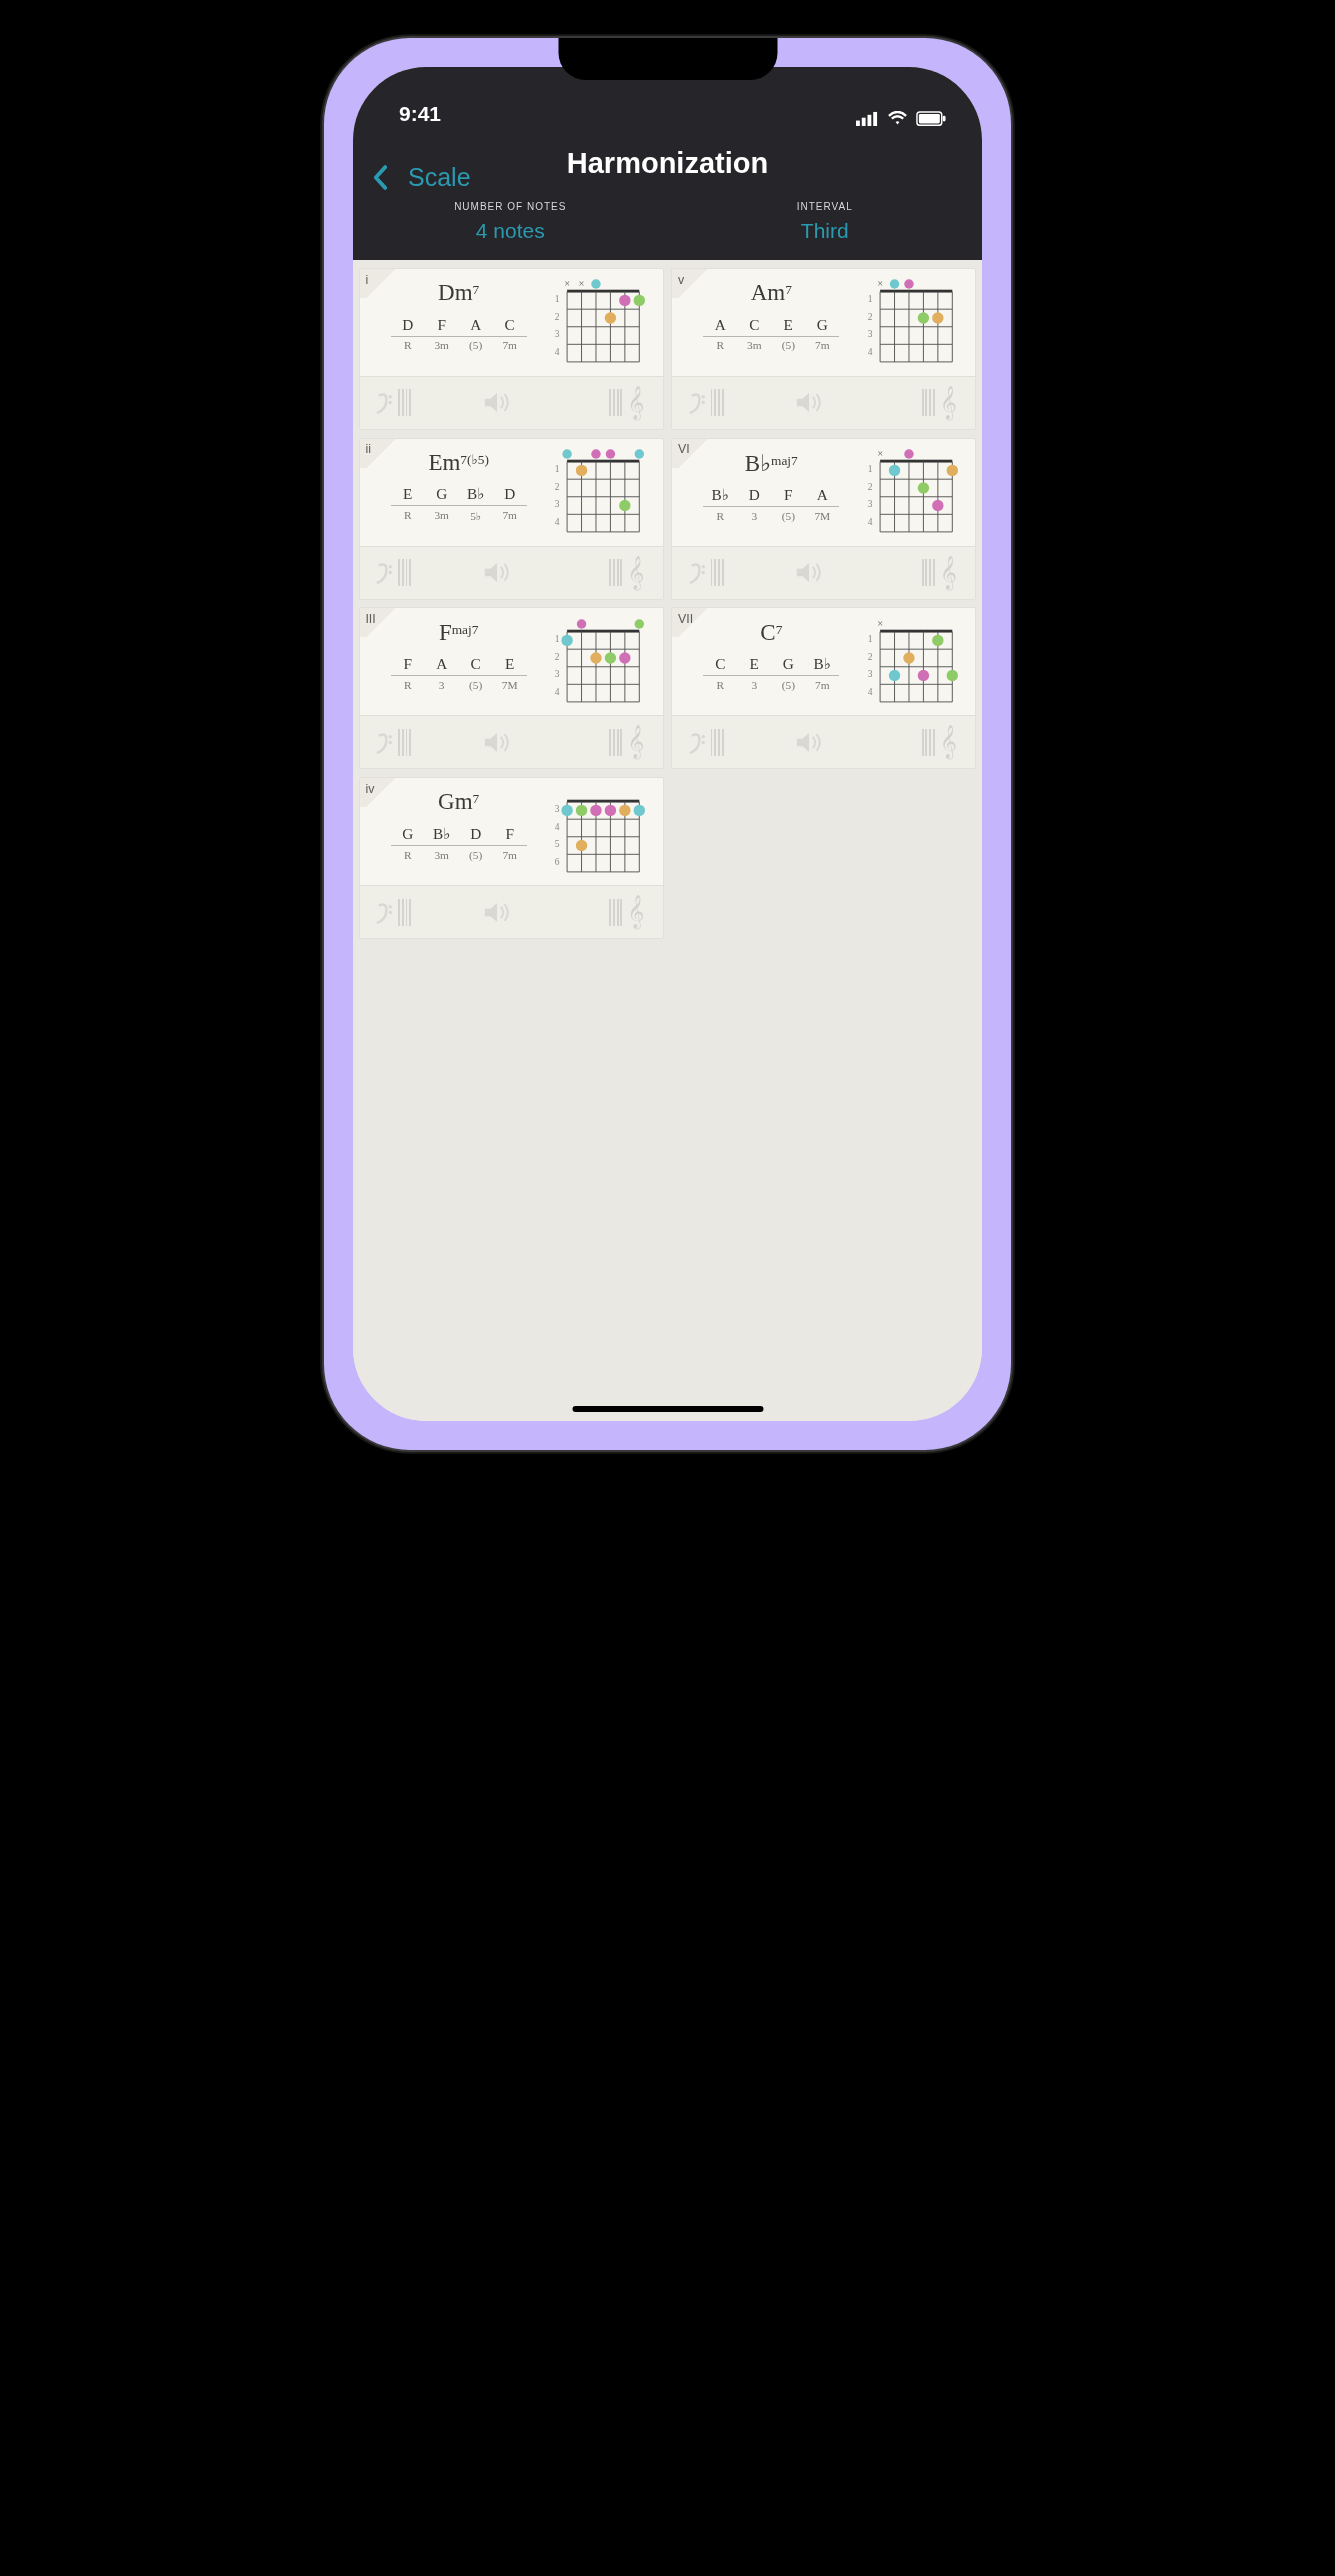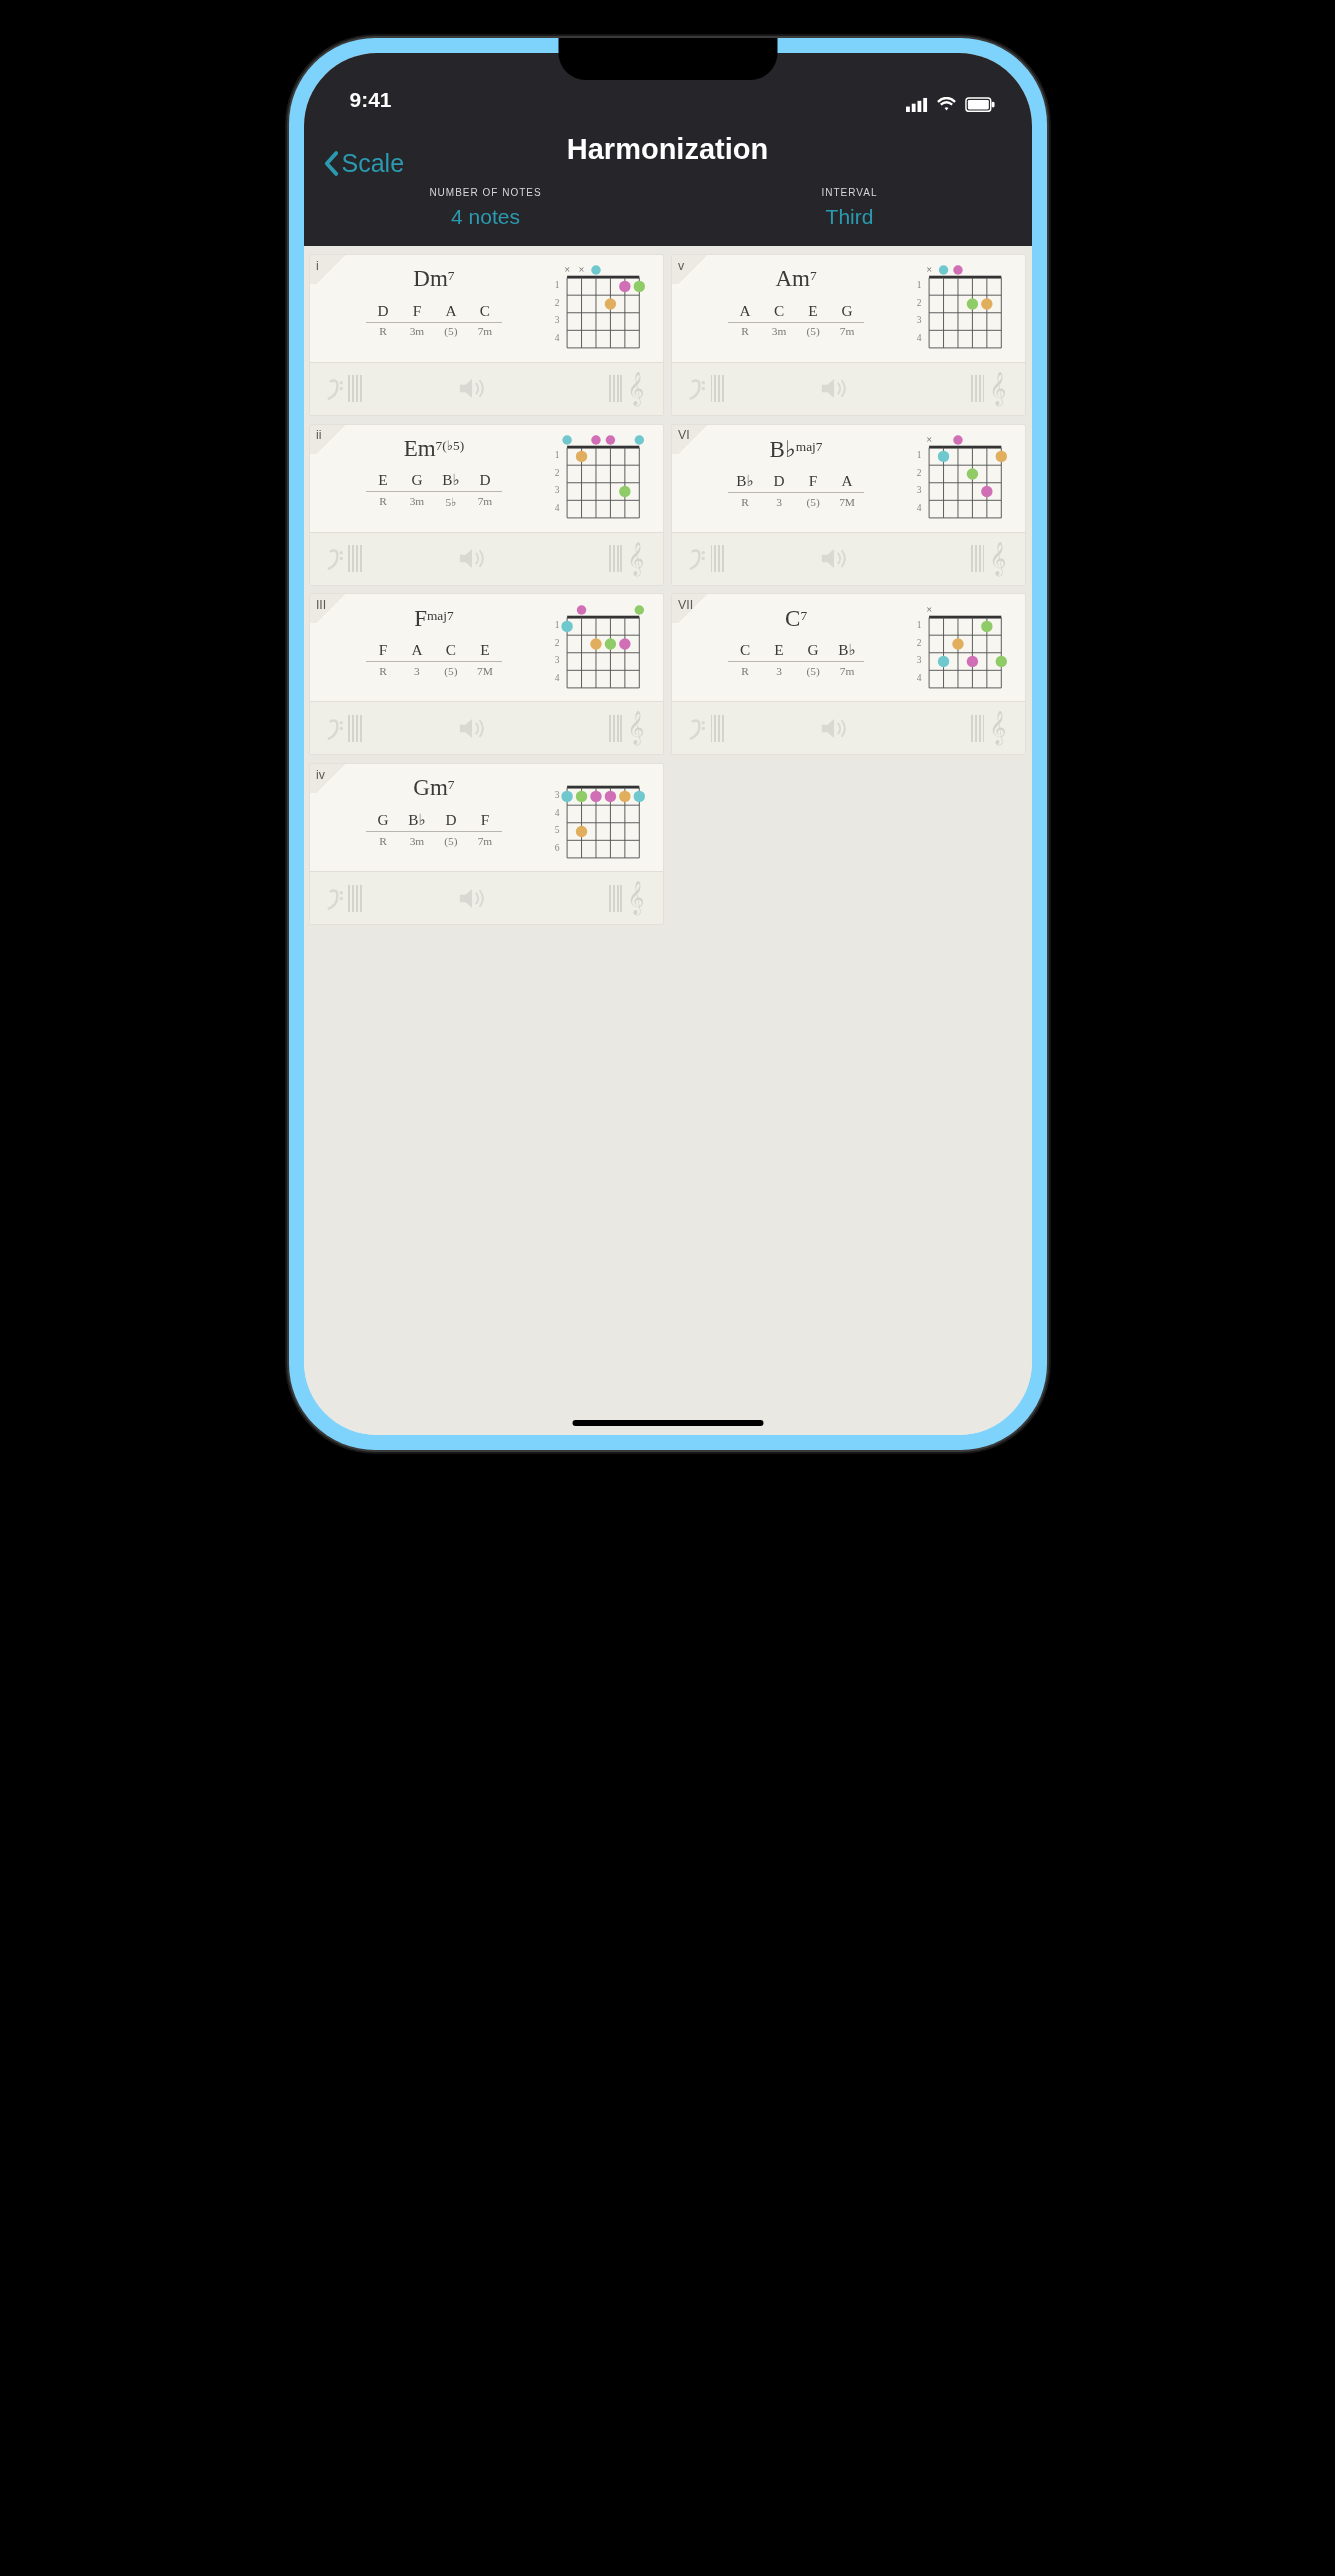--- a/index.html
+++ b/index.html
@@ -4,25 +4,25 @@
 <style>
   * { box-sizing: border-box; margin: 0; padding: 0; }
   body {
     background: #000;
     font-family: -apple-system, "Helvetica Neue", Arial, sans-serif;
     display: flex;
     justify-content: center;
     padding: 38px 0;
   }
   .phone-frame {
-    width: 758px;
+    width: 687px;
     height: 1412px;
-    background: #7dd3fc;
+    background: #c4b5fd;
     border-radius: 86px;
-    padding: 15px;
+    padding: 29px;
     position: relative;
     box-shadow: 0 0 0 1.9px #3a3a3a, 0 0 0 3.8px #1a1a1a;
   }
   .screen {
     width: 100%;
     height: 100%;
     background: #e9e8e3;
     border-radius: 73px;
     overflow: hidden;
     position: relative;
@@ -59,21 +59,21 @@
     align-items: center;
     justify-content: center;
     font-size: 29px;
     font-weight: 600;
   }
   .back-btn {
     position: absolute;
     left: 19px;
     display: flex;
     align-items: center;
-    gap: 2px;
+    gap: 19px;
     color: #2b9ab0;
     font-size: 25px;
     font-weight: 400;
     margin-top: 28px;
   }
   .selector-bar {
     background: #26262a;
     display: flex;
     padding: 7.6px 0 17px 0;
   }

